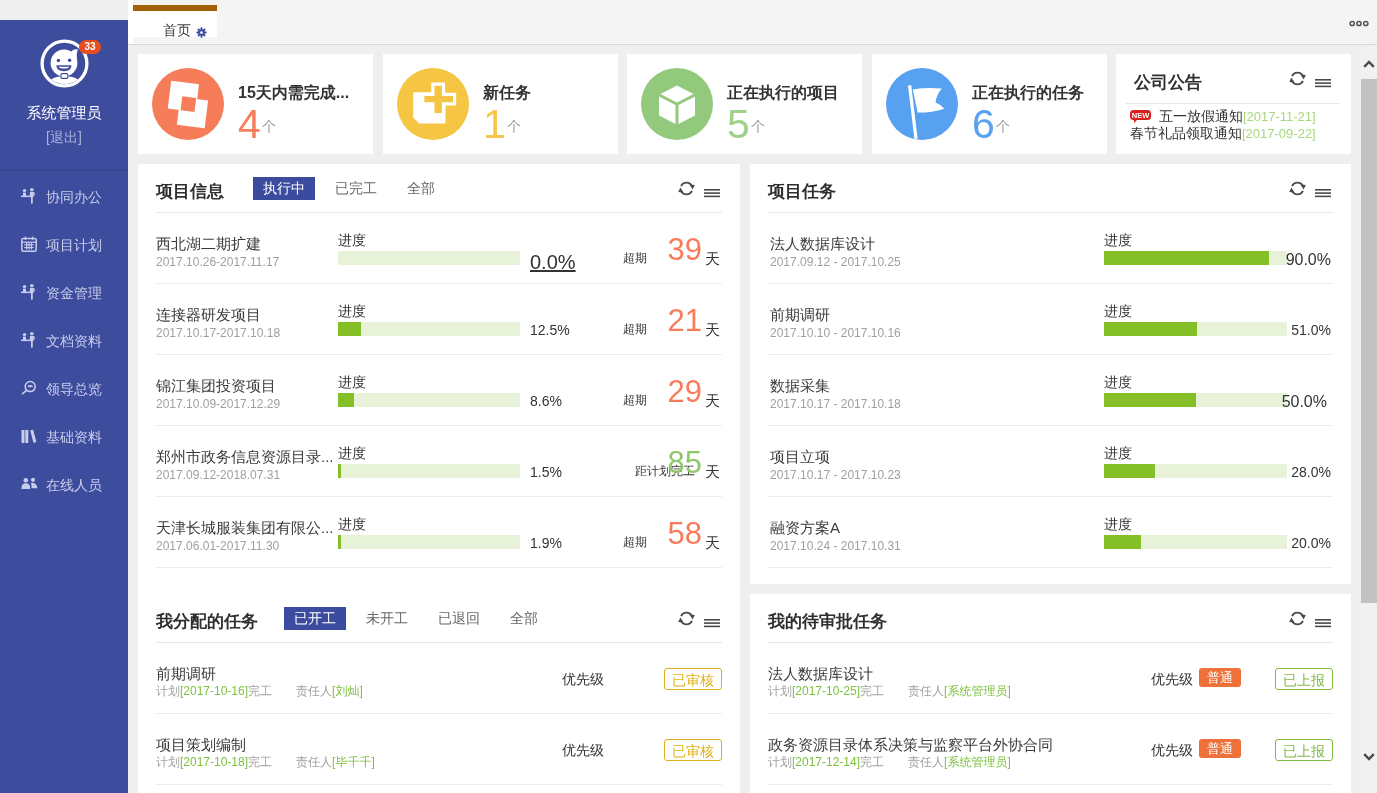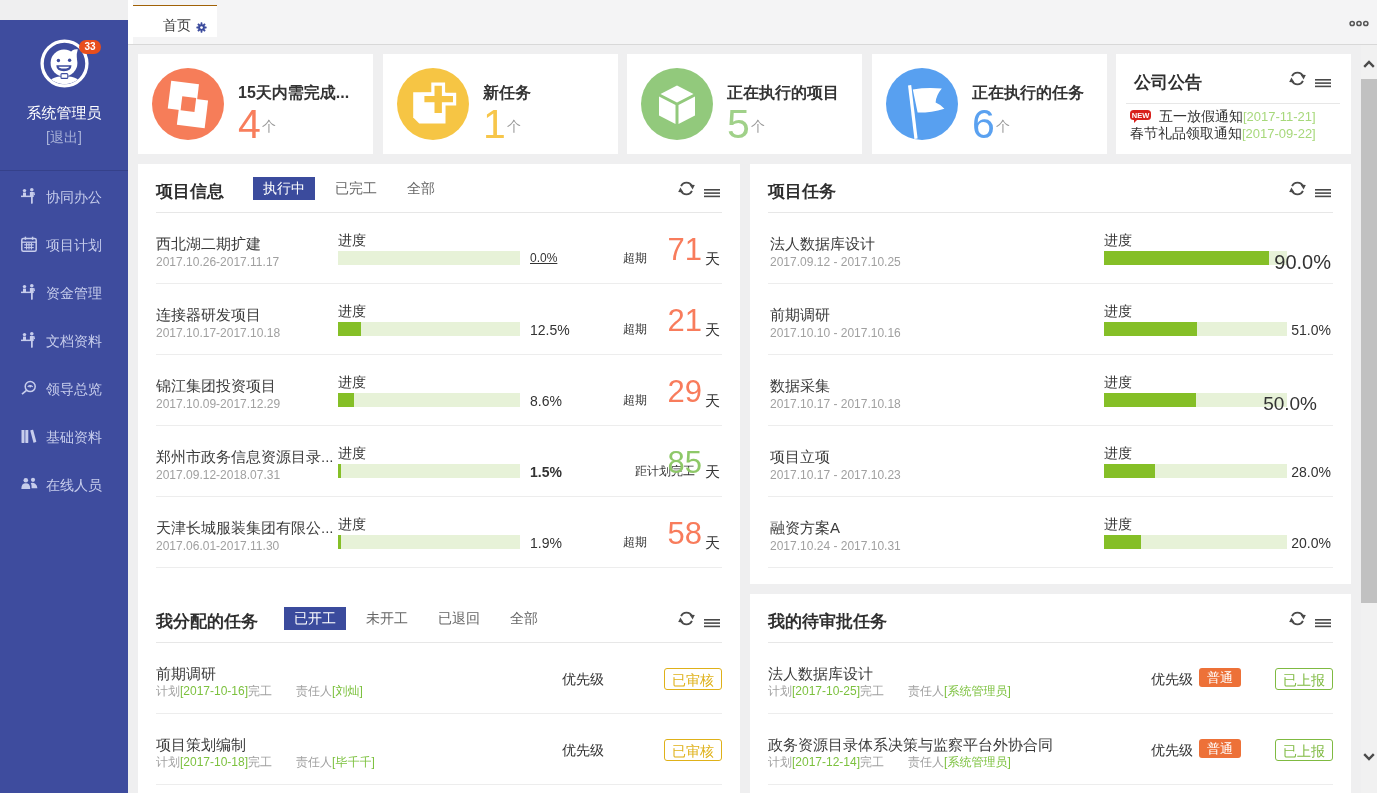--- a/index.html
+++ b/index.html
@@ -98,21 +98,21 @@
     <div style="position:absolute;left:21px;top:456px;height:16px;"><svg width="17" height="15" viewBox="0 0 17 15" fill="#c7cdec">
         <circle cx="4.8" cy="4.2" r="2.3"></circle>
         <path d="M0.4 12.5 Q0.4 7.3 4.8 7.3 Q9.2 7.3 9.2 12.5 L9.2 13 L0.4 13 Z"></path>
         <circle cx="12" cy="3.8" r="2.1"></circle>
         <path d="M9.8 7.1 Q12 6.3 14.2 7.8 Q16.4 9.4 16.4 12.2 L10.6 12.2 Q10.9 9 9.8 7.1 Z"></path>
       </svg></div>
     <div style="position:absolute;left:46px;top:457px;font-size:14px;color:#c7cdec;line-height:16px;">在线人员</div>
   </div>
 <div style="position:absolute;left:128px;top:0;width:1249px;height:45px;background:#f4f4f5;border-bottom:1px solid #d8d8d8;">
     <div style="position:absolute;left:0;top:0;width:5px;height:44px;background:#fff;"></div>
-<div style="position:absolute;left:5px;top:5px;width:84px;height:32px;background:#fff;border-top:1px solid #a16207;">
+<div style="position:absolute;left:5px;top:5px;width:84px;height:32px;background:#fff;border-top:6px solid #a16207;">
 <span style="position:absolute;left:30px;top:11px;font-size:14px;color:#3f3f3f;">首页</span>
 <svg style="position:absolute;left:63px;top:16px;" width="11" height="11" viewBox="0 0 12 12">
         <g fill="#3b4b9d">
           <circle cx="6" cy="6" r="3.6"></circle>
           <g>
             <rect x="5" y="0.4" width="2" height="3" rx="0.6"></rect>
             <rect x="5" y="8.6" width="2" height="3" rx="0.6"></rect>
             <rect x="0.4" y="5" width="3" height="2" rx="0.6"></rect>
             <rect x="8.6" y="5" width="3" height="2" rx="0.6"></rect>
             <rect x="5" y="0.4" width="2" height="3" rx="0.6" transform="rotate(45 6 6)"></rect>
@@ -219,23 +219,23 @@
             <rect x="0" y="3.3" width="16" height="1.6"></rect>
             <rect x="0" y="6.6" width="16" height="1.6"></rect>
           </g>
         </svg></div>
       <div class="pdivider"></div>
       <div class="prow" style="top:49px;">
         <div style="position:absolute;left:0;top:22px;font-size:15px;color:#3b3b3b;">西北湖二期扩建</div>
         <div style="position:absolute;left:0;top:42px;font-size:12px;color:#a0a0a0;">2017.10.26-2017.11.17</div>
         <div style="position:absolute;left:182px;top:19px;font-size:14px;color:#333;">进度</div>
         <div style="position:absolute;left:182px;top:38px;width:182px;height:14px;background:#e7f2d8;"></div>
-        <div style="position:absolute;left:374px;top:38px;font-size:12px;color:#333;text-decoration:underline;">0.0%</div>
+        <div style="position:absolute;left:374px;top:38px;font-size:20px;color:#333;text-decoration:underline;">0.0%</div>
         <div style="position:absolute;left:419px;width:120px;top:37px;font-size:12px;color:#333;text-align:center;white-space:nowrap;">超期</div>
-        <div style="position:absolute;right:20px;top:20px;font-size:31px;line-height:34px;color:#f87c5c;">71</div>
+        <div style="position:absolute;right:20px;top:20px;font-size:31px;line-height:34px;color:#f87c5c;">39</div>
         <div style="position:absolute;right:2px;top:37px;font-size:15px;color:#333;">天</div>
       </div>
       <div class="prow" style="top:120px;">
         <div style="position:absolute;left:0;top:22px;font-size:15px;color:#3b3b3b;">连接器研发项目</div>
         <div style="position:absolute;left:0;top:42px;font-size:12px;color:#a0a0a0;">2017.10.17-2017.10.18</div>
         <div style="position:absolute;left:182px;top:19px;font-size:14px;color:#333;">进度</div>
         <div style="position:absolute;left:182px;top:38px;width:182px;height:14px;background:#e7f2d8;">
           <div style="position:absolute;left:0;top:0;width:23px;height:14px;background:#85bf27;"></div>
         </div>
         <div style="position:absolute;left:374px;top:38px;font-size:14px;color:#333;">12.5%</div>
@@ -255,21 +255,21 @@
         <div style="position:absolute;right:20px;top:20px;font-size:31px;line-height:34px;color:#f87c5c;">29</div>
         <div style="position:absolute;right:2px;top:37px;font-size:15px;color:#333;">天</div>
       </div>
       <div class="prow" style="top:262px;">
         <div style="position:absolute;left:0;top:22px;font-size:15px;color:#3b3b3b;">郑州市政务信息资源目录...</div>
         <div style="position:absolute;left:0;top:42px;font-size:12px;color:#a0a0a0;">2017.09.12-2018.07.31</div>
         <div style="position:absolute;left:182px;top:19px;font-size:14px;color:#333;">进度</div>
         <div style="position:absolute;left:182px;top:38px;width:182px;height:14px;background:#e7f2d8;">
           <div style="position:absolute;left:0;top:0;width:3px;height:14px;background:#85bf27;"></div>
         </div>
-        <div style="position:absolute;left:374px;top:38px;font-size:14px;color:#333;font-weight:bold;">1.5%</div>
+        <div style="position:absolute;left:374px;top:38px;font-size:14px;color:#333;">1.5%</div>
         <div style="position:absolute;left:419px;width:120px;top:37px;font-size:12px;color:#333;text-align:right;white-space:nowrap;">距计划完工</div>
         <div style="position:absolute;right:20px;top:20px;font-size:31px;line-height:34px;color:#8ec868;">85</div>
         <div style="position:absolute;right:2px;top:37px;font-size:15px;color:#333;">天</div>
       </div>
       <div class="prow" style="top:333px;">
         <div style="position:absolute;left:0;top:22px;font-size:15px;color:#3b3b3b;">天津长城服装集团有限公...</div>
         <div style="position:absolute;left:0;top:42px;font-size:12px;color:#a0a0a0;">2017.06.01-2017.11.30</div>
         <div style="position:absolute;left:182px;top:19px;font-size:14px;color:#333;">进度</div>
         <div style="position:absolute;left:182px;top:38px;width:182px;height:14px;background:#e7f2d8;">
           <div style="position:absolute;left:0;top:0;width:3px;height:14px;background:#85bf27;"></div>
@@ -298,39 +298,39 @@
           </g>
         </svg></div>
       <div class="pdivider"></div>
       <div class="prow" style="top:49px;">
         <div style="position:absolute;left:2px;top:22px;font-size:15px;color:#3b3b3b;">法人数据库设计</div>
         <div style="position:absolute;left:2px;top:42px;font-size:12px;color:#a0a0a0;">2017.09.12 - 2017.10.25</div>
         <div style="position:absolute;left:336px;top:19px;font-size:14px;color:#333;">进度</div>
         <div style="position:absolute;left:336px;top:38px;width:183px;height:14px;background:#e7f2d8;">
           <div style="position:absolute;left:0;top:0;width:165px;height:14px;background:#85bf27;"></div>
         </div>
-        <div style="position:absolute;right:2px;top:38px;font-size:20px;color:#333;">90.0%</div>
+        <div style="position:absolute;right:2px;top:38px;font-size:16px;color:#333;">90.0%</div>
       </div>
       <div class="prow" style="top:120px;">
         <div style="position:absolute;left:2px;top:22px;font-size:15px;color:#3b3b3b;">前期调研</div>
         <div style="position:absolute;left:2px;top:42px;font-size:12px;color:#a0a0a0;">2017.10.10 - 2017.10.16</div>
         <div style="position:absolute;left:336px;top:19px;font-size:14px;color:#333;">进度</div>
         <div style="position:absolute;left:336px;top:38px;width:183px;height:14px;background:#e7f2d8;">
           <div style="position:absolute;left:0;top:0;width:93px;height:14px;background:#85bf27;"></div>
         </div>
         <div style="position:absolute;right:2px;top:38px;font-size:14px;color:#333;">51.0%</div>
       </div>
       <div class="prow" style="top:191px;">
         <div style="position:absolute;left:2px;top:22px;font-size:15px;color:#3b3b3b;">数据采集</div>
         <div style="position:absolute;left:2px;top:42px;font-size:12px;color:#a0a0a0;">2017.10.17 - 2017.10.18</div>
         <div style="position:absolute;left:336px;top:19px;font-size:14px;color:#333;">进度</div>
         <div style="position:absolute;left:336px;top:38px;width:183px;height:14px;background:#e7f2d8;">
           <div style="position:absolute;left:0;top:0;width:92px;height:14px;background:#85bf27;"></div>
         </div>
-        <div style="position:absolute;right:16px;top:38px;font-size:19px;color:#333;">50.0%</div>
+        <div style="position:absolute;right:6px;top:38px;font-size:16px;color:#333;">50.0%</div>
       </div>
       <div class="prow" style="top:262px;">
         <div style="position:absolute;left:2px;top:22px;font-size:15px;color:#3b3b3b;">项目立项</div>
         <div style="position:absolute;left:2px;top:42px;font-size:12px;color:#a0a0a0;">2017.10.17 - 2017.10.23</div>
         <div style="position:absolute;left:336px;top:19px;font-size:14px;color:#333;">进度</div>
         <div style="position:absolute;left:336px;top:38px;width:183px;height:14px;background:#e7f2d8;">
           <div style="position:absolute;left:0;top:0;width:51px;height:14px;background:#85bf27;"></div>
         </div>
         <div style="position:absolute;right:2px;top:38px;font-size:14px;color:#333;">28.0%</div>
       </div>

